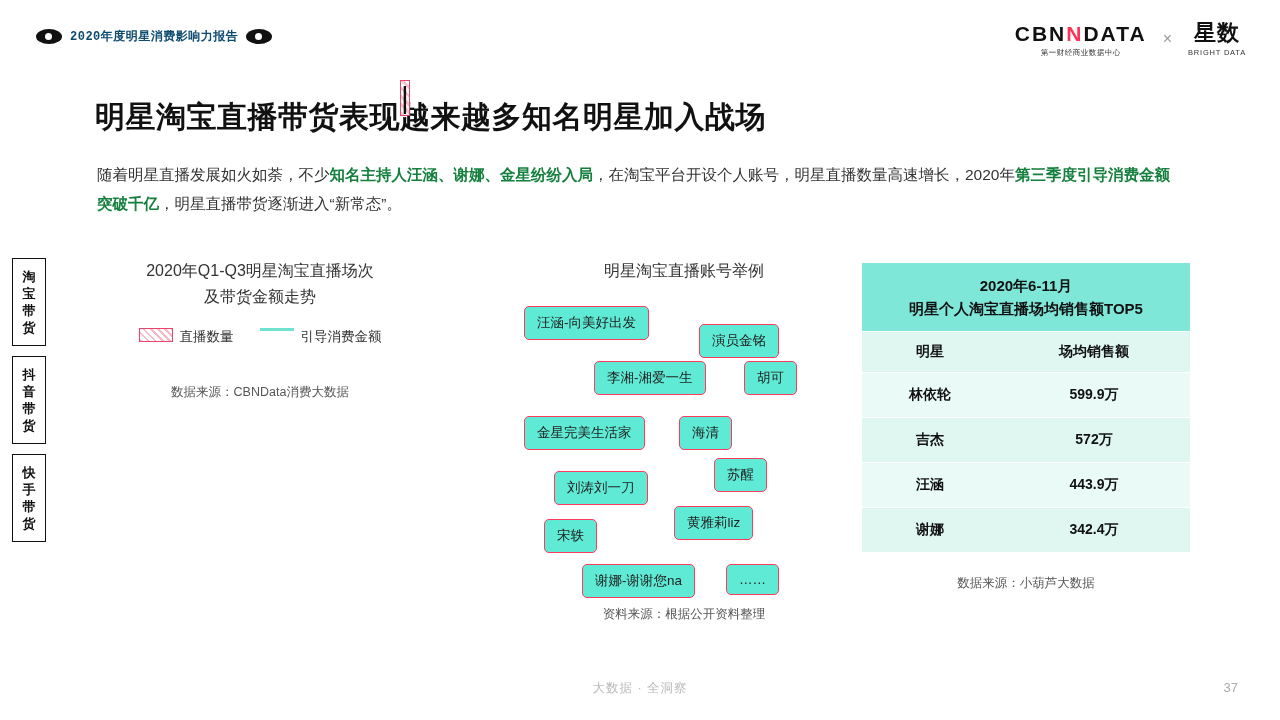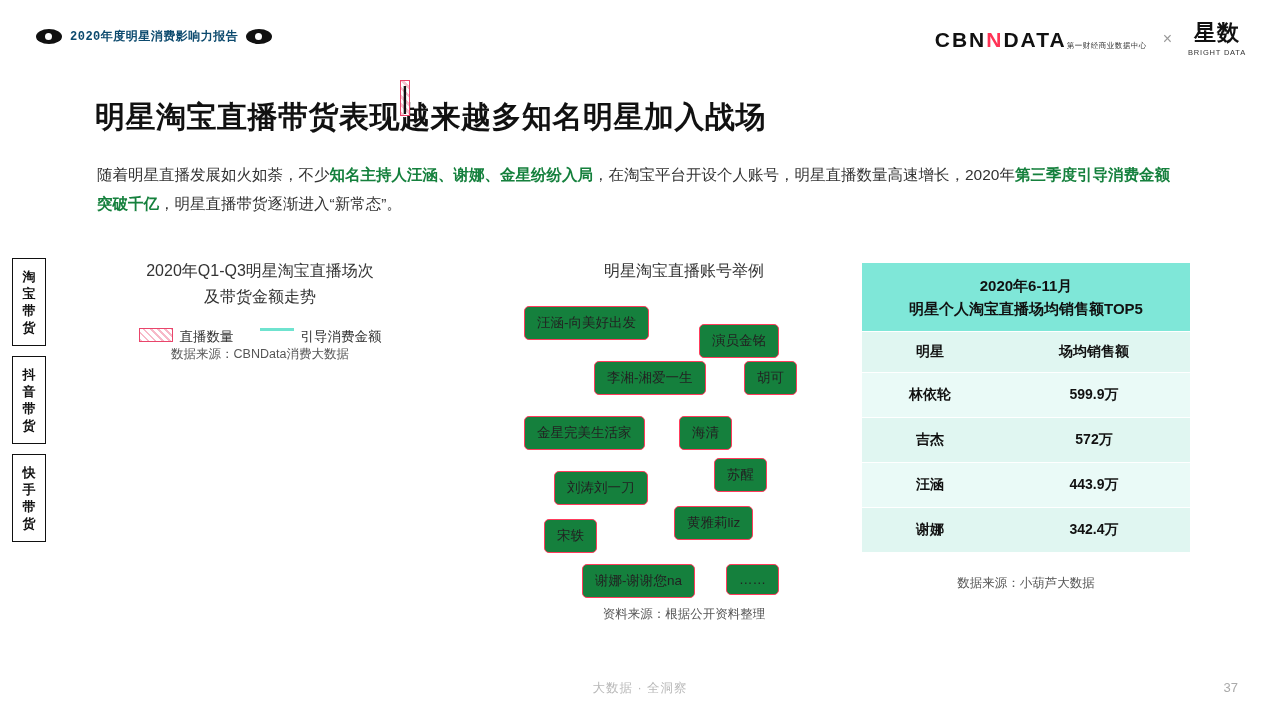--- a/index.html
+++ b/index.html
@@ -33,21 +33,21 @@
     width: 7px; height: 7px; border-radius: 50%; background: #fff;
   }
   .brand-title {
     font-size: 12px; font-weight: bold; letter-spacing: .5px; color: #0c4a6e; font-family: Liberation Mono, monospace;
   }
   .brand-right {
     position: absolute; right: 34px; top: 22px;
     display: flex; align-items: center; gap: 16px;
   }
   .cbn {
-    display: flex; flex-direction: row; align-items: flex-end; line-height: 1;
+    display: flex; flex-direction: column; align-items: center; line-height: 1;
   }
   .cbn-main { font-size: 21px; font-weight: bold; letter-spacing: 2px; color: #111; }
   .cbn-main .x { color: #ff3355; }
   .cbn-sub { font-size: 7.5px; color: #333; margin-top: 5px; letter-spacing: .5px; }
   .divider-x { font-size: 16px; color: #999; }
   .bright {
     display: flex; flex-direction: column; align-items: center; line-height: 1;
   }
   .bright-main { font-size: 22px; font-weight: bold; color: #111; letter-spacing: 1px; }
   .bright-sub { font-size: 7.5px; color: #333; margin-top: 5px; letter-spacing: .8px; }
@@ -102,31 +102,31 @@
   }
   .xlabel {
     position: absolute; top: 236px; font-size: 13.5px; color: #333; text-align: center; width: 60px;
   }
   .lineseg { position: absolute; height: 2.6px; background: #6fe3cf; transform-origin: 0 50%; }
   .dot {
     position: absolute; width: 9px; height: 9px; border-radius: 50%;
     background: #6fe3cf;
   }
   .source {
-    text-align: center; font-size: 12.5px; color: #555; 
+    text-align: center; font-size: 12.5px; color: #555; margin-top: 38px;
   }
 
   
   .col2 { position: absolute; left: 494px; top: 258px; width: 380px; }
   .bubbles { position: relative; height: 300px; margin-top: 22px; }
   .chip {
     position: absolute;
     border: 1.3px solid #ff3b5c;
     border-radius: 5px;
-    background: #15803d;
+    background: #5eead4;
     font-size: 13.5px;
     color: #222;
     padding: 7px 12px;
     white-space: nowrap;
   }
 
   
   .col3 { position: absolute; left: 862px; top: 263px; width: 328px; }
   .tbl { width: 328px; border-collapse: collapse; }
   .tbl .thead td {

